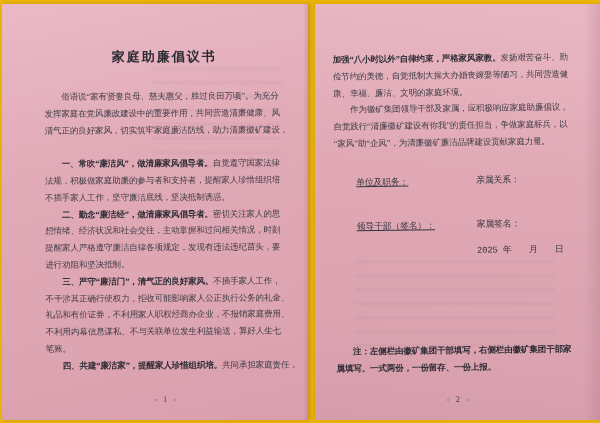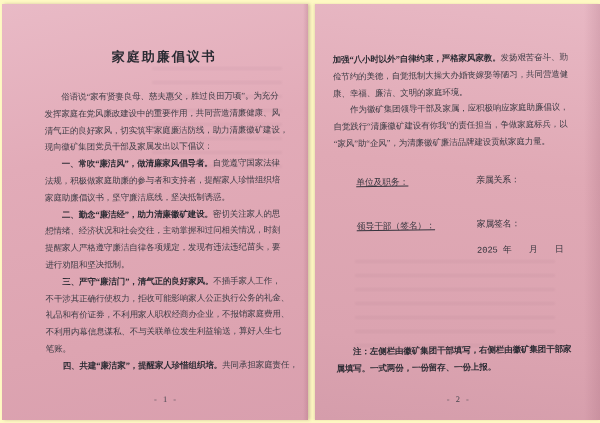--- a/index.html
+++ b/index.html
@@ -1,18 +1,18 @@
 <!DOCTYPE html>
 <html><head>
 <meta charset="utf-8">
 <style>
   html,body{margin:0;padding:0;background:#a8a5a1;}
   #scan{
     position:relative;width:600px;height:423px;overflow:hidden;
-    background:#fef9c3;
+    background:#eab308;
     font-family:"Liberation Serif","DejaVu Serif",serif;
   }
   .page{position:absolute;top:4px;height:416px;}
   .page.p1{
     left:2px;width:306px;
     background:linear-gradient(168deg,#e9bac6 0%,#e2abb8 35%,#dda4b1 75%,#d99fae 100%);
     box-shadow:2px 0 3px rgba(110,60,78,.28);
   }
   .page.p2{
     left:315px;width:285px;
@@ -67,29 +67,29 @@
     <div class="col">
       <div class="title">家庭助廉倡议书</div>
       <div class="lines body1">
 
           <div class="line"><span class="b"></span><span>　　俗语说“家有贤妻良母、慈夫惠父，胜过良田万顷”。为充分</span></div>
 
           <div class="line"><span class="b"></span><span>发挥家庭在党风廉政建设中的重要作用，共同营造清廉健康、风</span></div>
 
           <div class="line"><span class="b"></span><span>清气正的良好家风，切实筑牢家庭廉洁防线，助力清廉徽矿建设，</span></div>
 
-          <div class="line"><span class="b"></span><span>现向徽矿集团党员干部及家属发出以下倡议：</span></div>
+          <div class="line"><span class="b"></span></div>
 
           <div class="line"><span class="b">　　一、常吹“廉洁风”，做清廉家风倡导者。</span><span>自觉遵守国家法律</span></div>
 
           <div class="line"><span class="b"></span><span>法规，积极做家庭助廉的参与者和支持者，提醒家人珍惜组织培</span></div>
 
-          <div class="line"><span class="b"></span><span>家庭助廉倡议书，坚守廉洁底线，坚决抵制诱惑。</span></div>
+          <div class="line"><span class="b"></span><span>不插手家人工作，坚守廉洁底线，坚决抵制诱惑。</span></div>
 
-          <div class="line"><span class="b">　　二、勤念“廉洁经”，助力清廉徽矿建设。</span><span>密切关注家人的思</span></div>
+          <div class="line"><span class="b">　　二、勤念“廉洁经”，做清廉家风倡导者。</span><span>密切关注家人的思</span></div>
 
           <div class="line"><span class="b"></span><span>想情绪、经济状况和社会交往，主动掌握和过问相关情况，时刻</span></div>
 
           <div class="line"><span class="b"></span><span>提醒家人严格遵守廉洁自律各项规定，发现有违法违纪苗头，要</span></div>
 
           <div class="line"><span class="b"></span><span>进行劝阻和坚决抵制。</span></div>
 
           <div class="line"><span class="b">　　三、严守“廉洁门”，清气正的良好家风。</span><span>不插手家人工作，</span></div>
 
           <div class="line"><span class="b"></span><span>不干涉其正确行使权力，拒收可能影响家人公正执行公务的礼金、</span></div>

